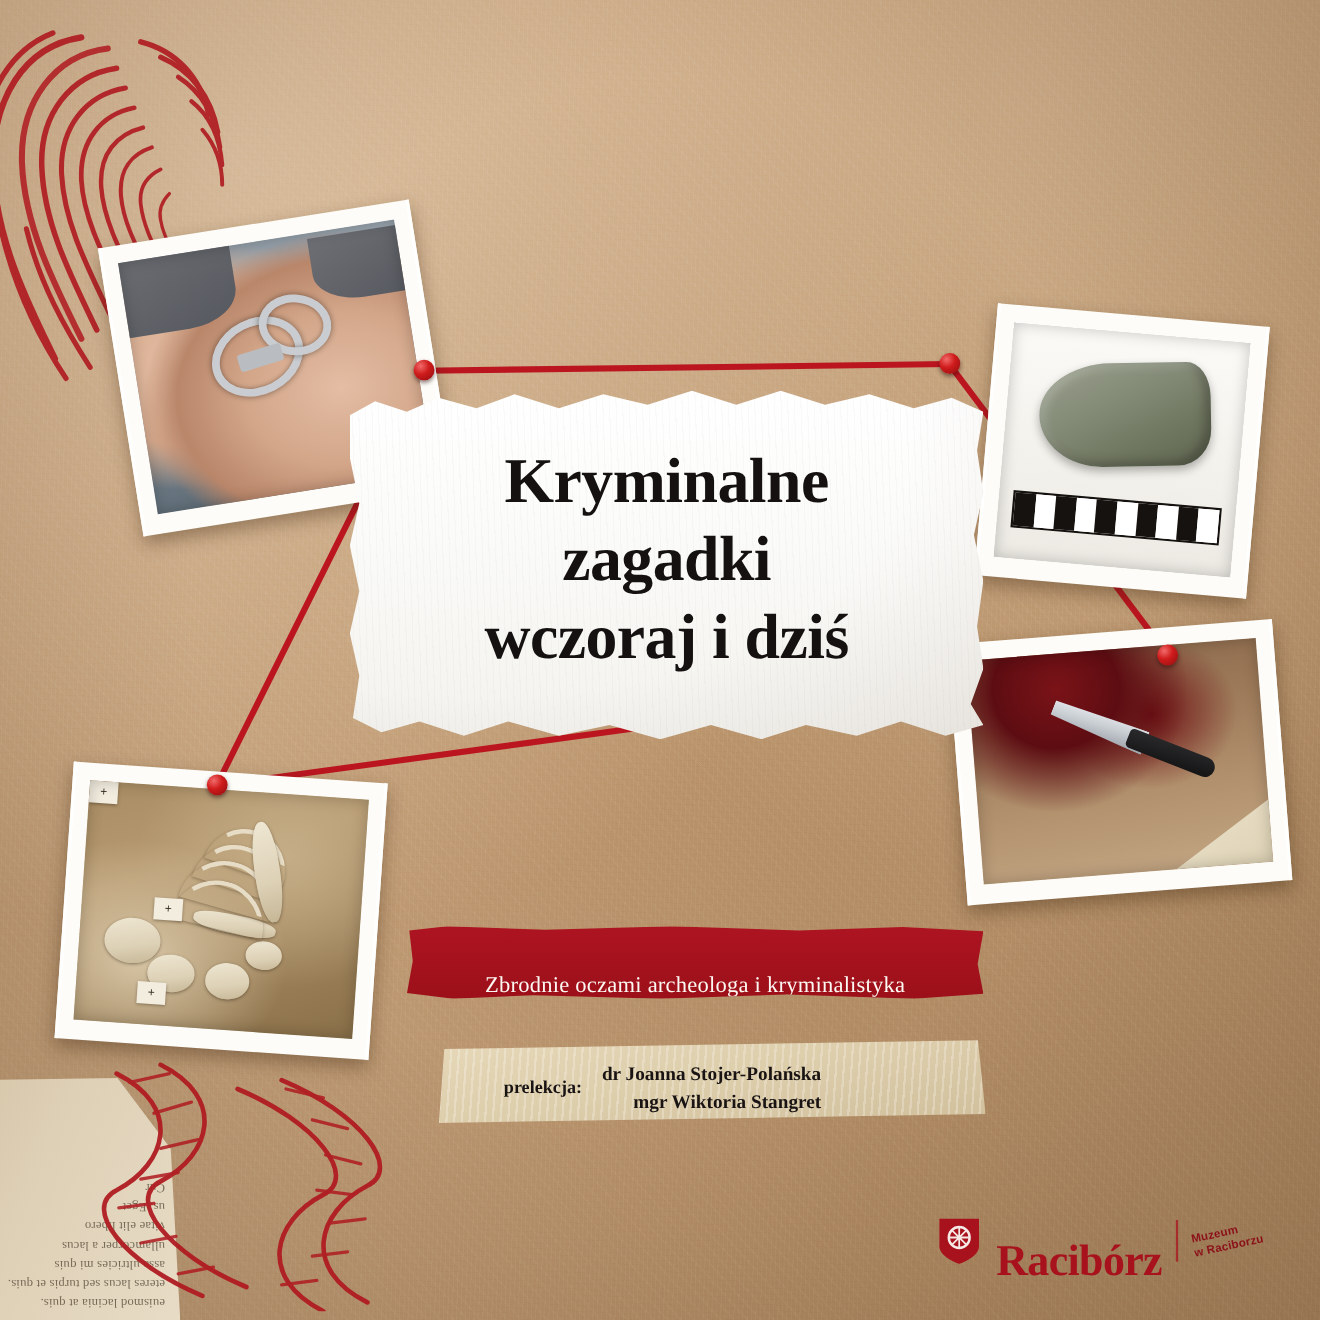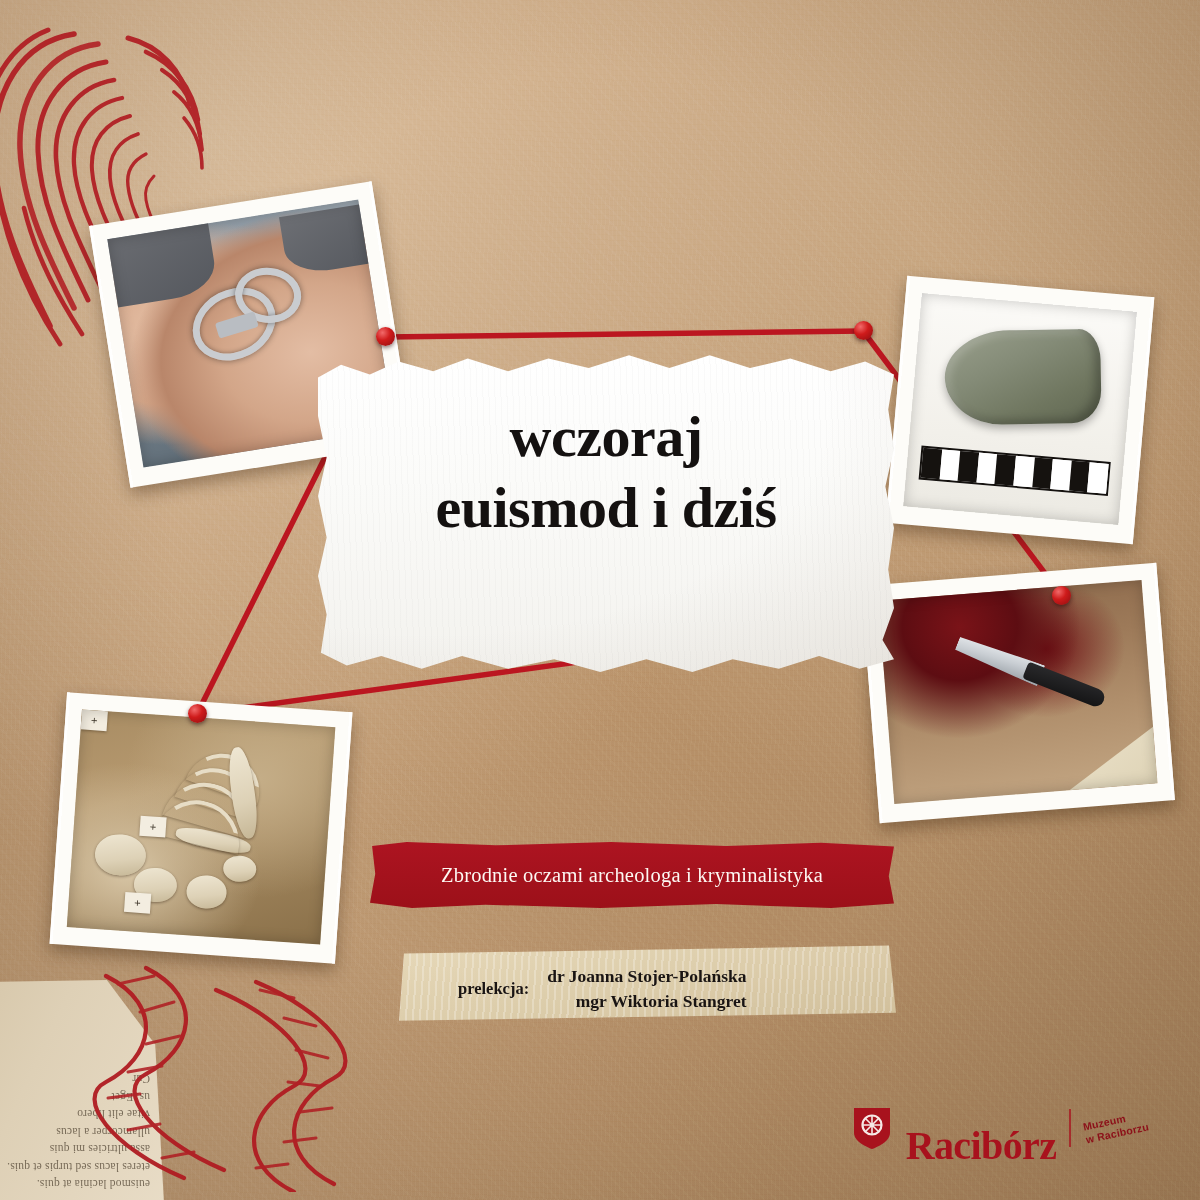--- a/index.html
+++ b/index.html
@@ -295,21 +295,21 @@
   }
 
   
   #subtitle-banner {
     position: absolute;
     left: 370px; top: 842px;
     width: 524px; height: 66px;
     background: linear-gradient(180deg, #ad1421 0%, #9c1019 100%);
     clip-path: polygon(0.4% 6%, 7% 0%, 24% 5%, 46% 0%, 68% 6%, 86% 1%, 100% 7%, 99% 52%, 100% 93%, 88% 100%, 66% 94%, 44% 100%, 22% 95%, 8% 100%, 0% 92%, 1% 48%);
     display: flex;
-    align-items: center;
+    align-items: flex-end;
     justify-content: center;
   }
   #subtitle-banner span {
     font-family: "Liberation Serif", serif;
     font-size: 20.5px;
     color: #fdf8f3;
     letter-spacing: 0.2px;
   }
 
   
@@ -526,22 +526,23 @@
       <div class="marker">+</div>
       <div class="marker" style="left:22%;top:82%;">+</div>
       <div class="marker" style="left:26%;top:47%;">+</div>
     </div>
     <div class="tapeedge"></div>
   </div>
 
   <div id="torn-title">
     <div id="torn-paper"></div>
     <div id="title-text">
-      <div>wczoraj</div>
-      <div>euismod i dziś</div>
+      <div>Kryminalne</div>
+      <div>zagadki</div>
+      <div>wczoraj i dziś</div>
     </div>
   </div>
 
   <div class="pin" style="left:376px;top:327px;"></div>
   <div class="pin" style="left:854px;top:321px;"></div>
   <div class="pin" style="left:188px;top:704px;"></div>
   <div class="pin" style="left:1052px;top:586px;"></div>
 
   <div id="subtitle-banner">
     <span>Zbrodnie oczami archeologa i kryminalistyka</span>

